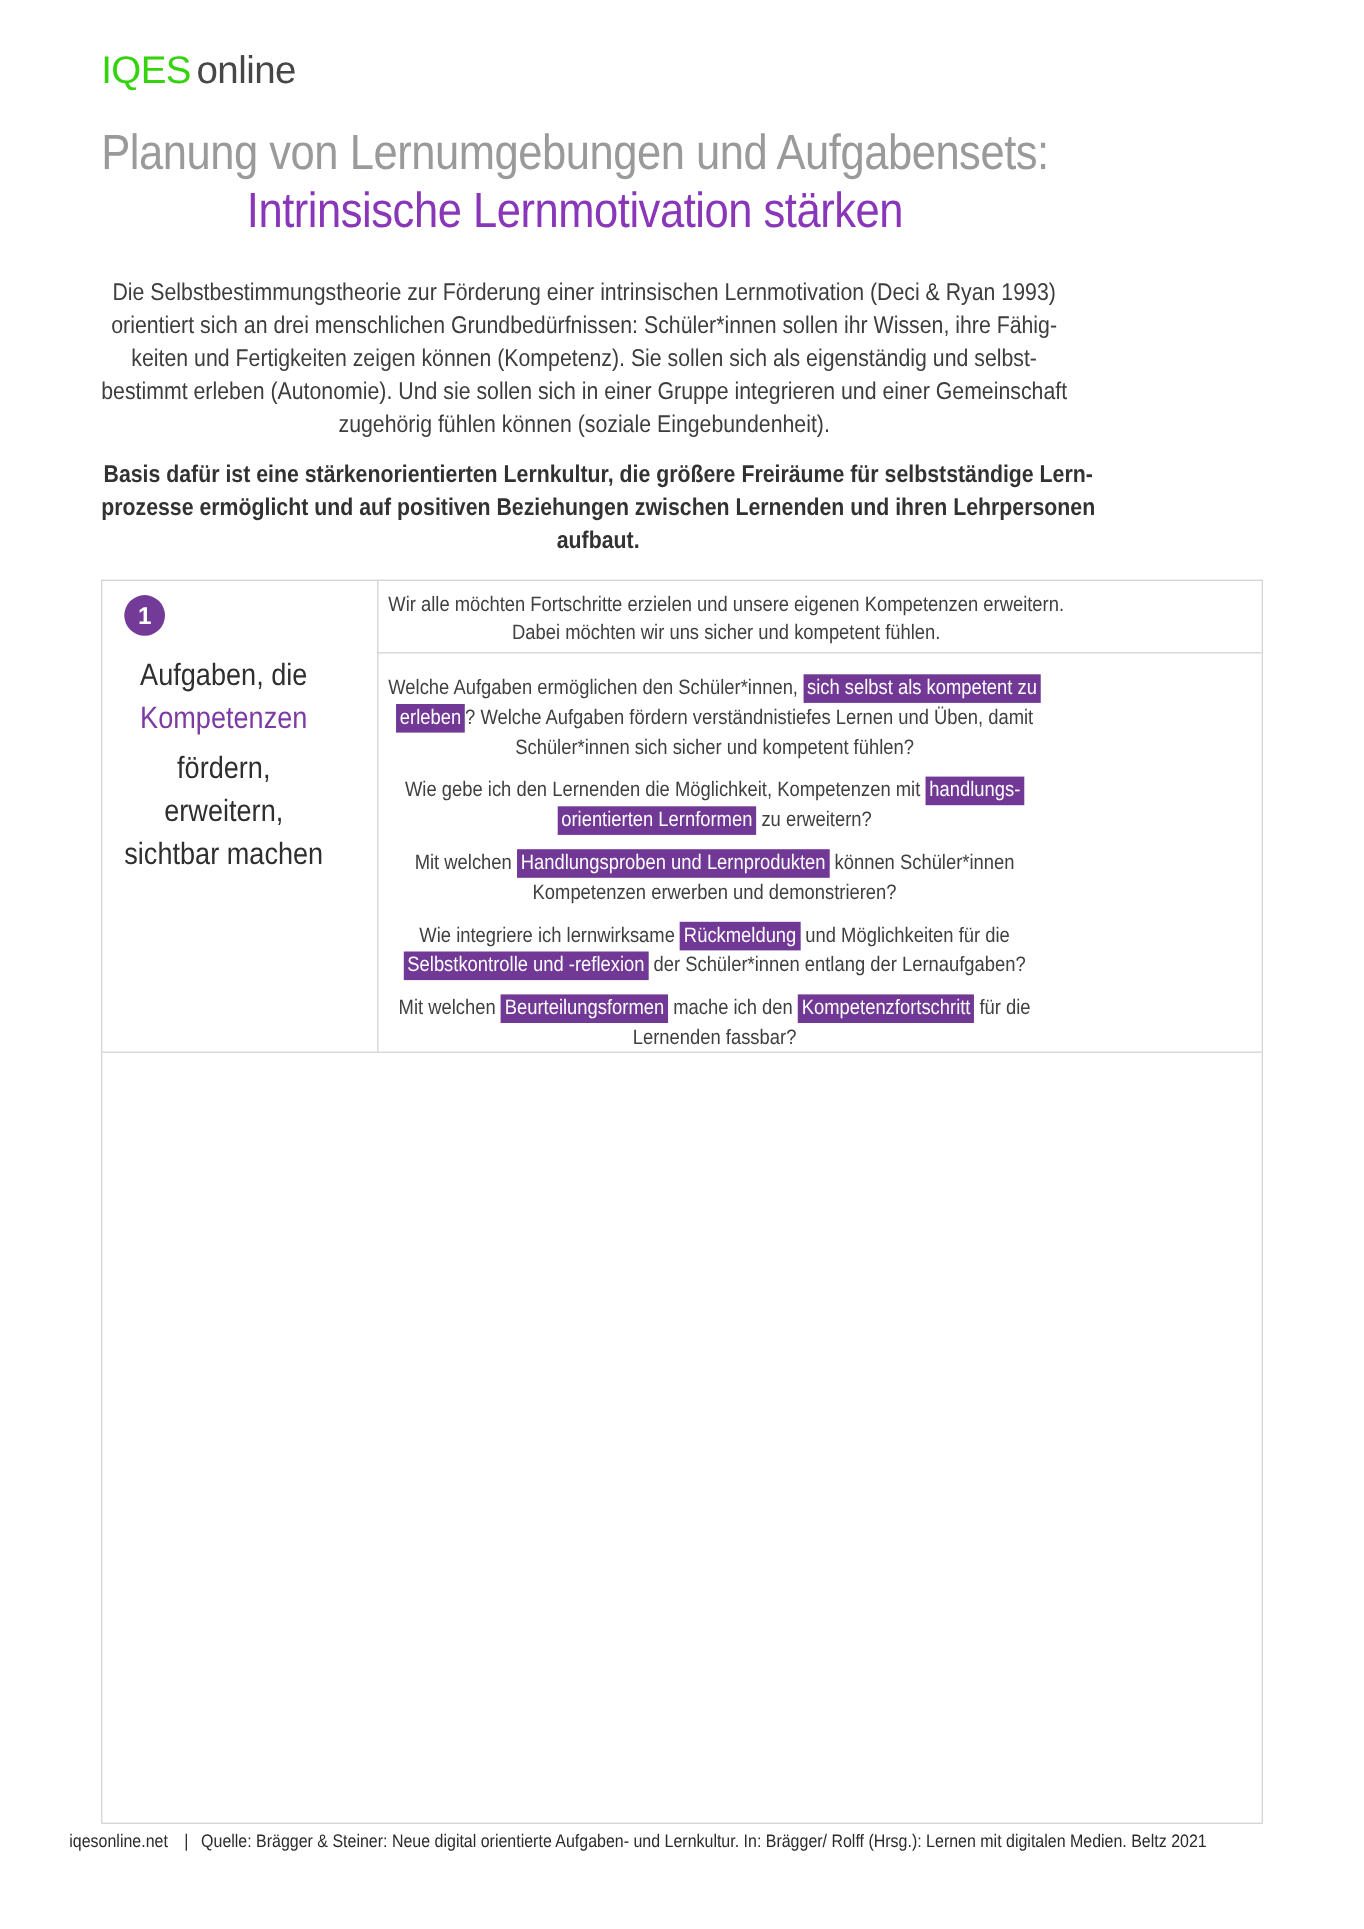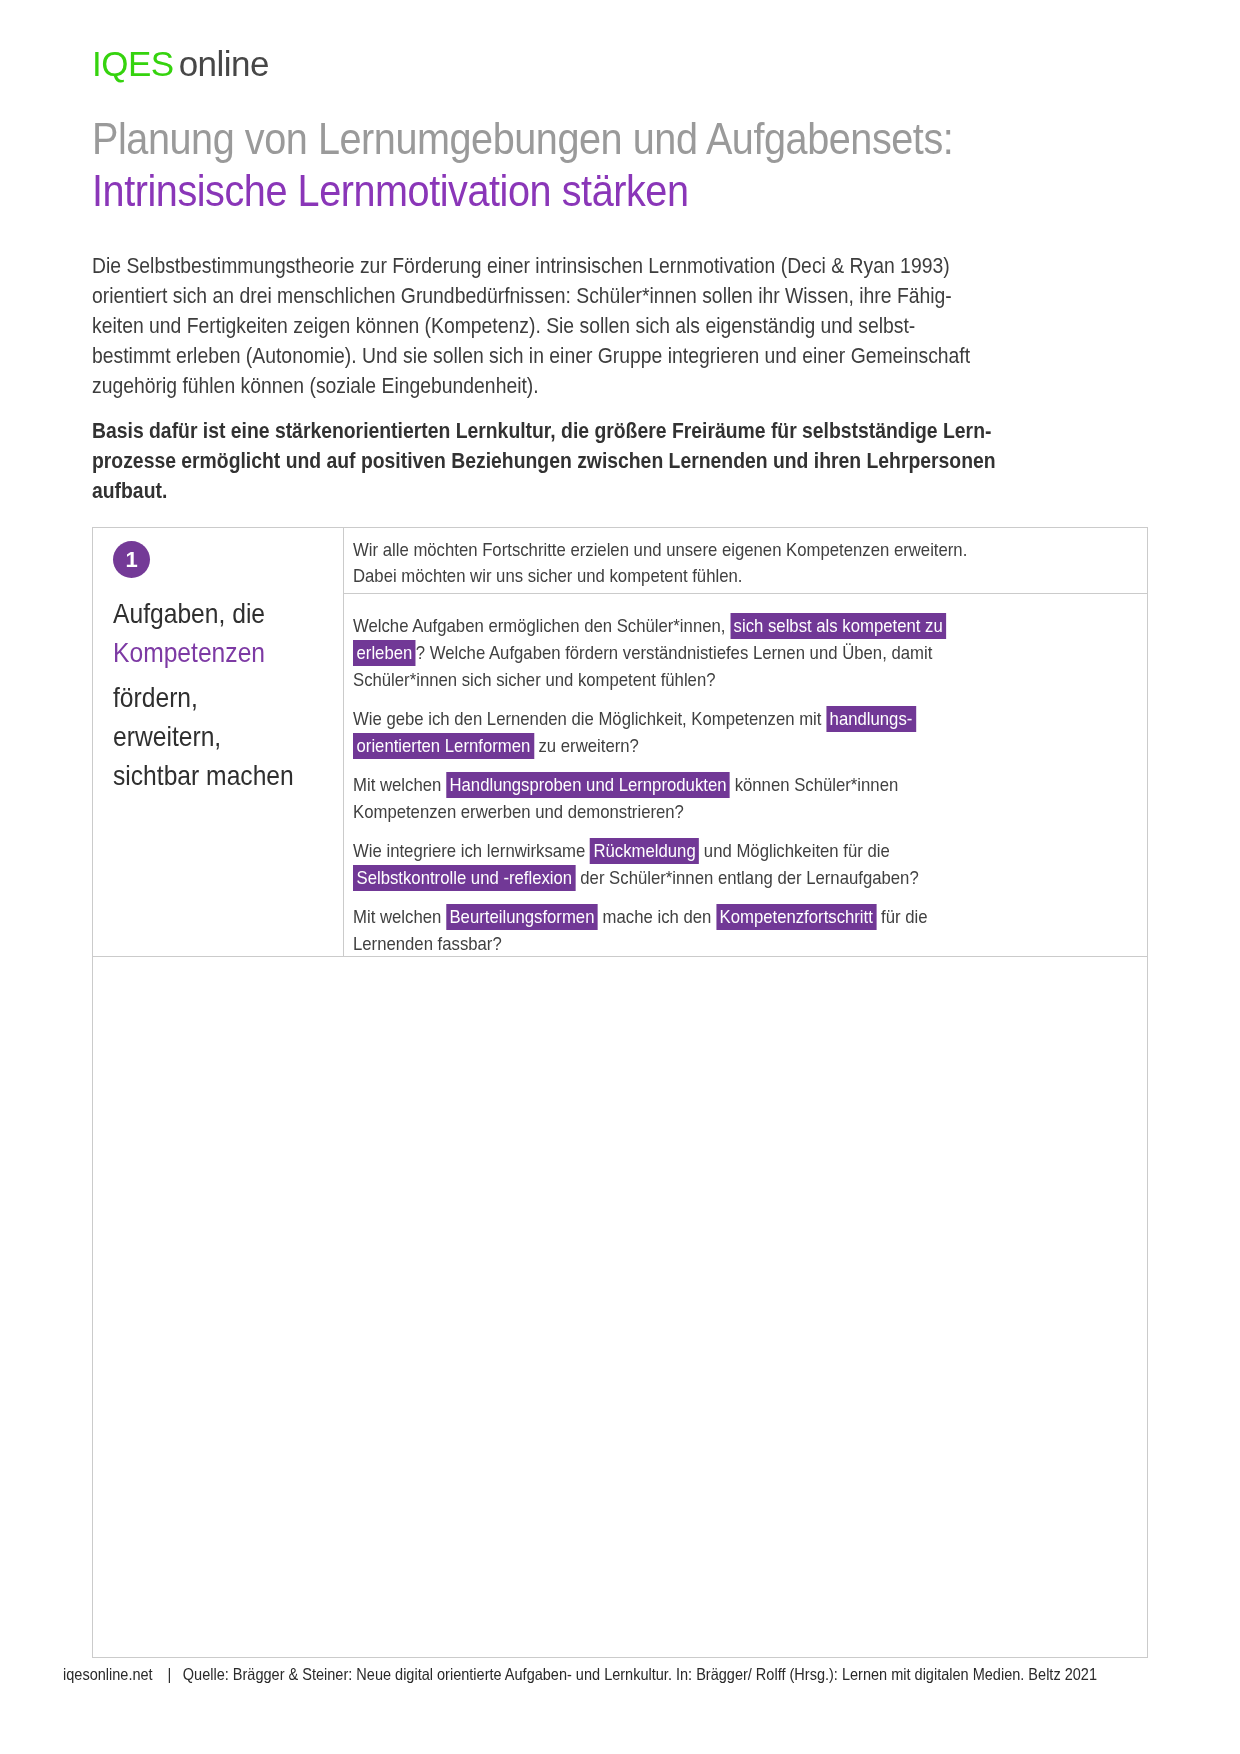--- a/index.html
+++ b/index.html
@@ -1,18 +1,18 @@
 <!DOCTYPE html>
 <html style="--brand-green: #35d30e; --brand-dark: #474747; --title-gray: #9a9a9a; --title-purple: #8a36b8; --accent: #743a97; --accent-text: #7d3aa4; --hl-bg: #713896; --border: #cbcbcb;"><head>
 <meta charset="utf-8">
 <style>
   html,body { margin:0; padding:0; background:#fff; }
   .page {
     position:relative; width:1180px; height:1754px; background:#ffffff;
-    font-family:"Liberation Sans","DejaVu Sans",sans-serif; color:#3d3d3d; overflow:hidden;
+    font-family:"Liberation Sans","DejaVu Sans",sans-serif; color:#3d3d3d; overflow:hidden;text-align:center;
   }
   .cx { transform:scaleX(0.88); transform-origin:0 0; }
   .tline { white-space:nowrap; }
 
   
   .logo { position:absolute; left:92px; top:44px; font-size:35px; letter-spacing:-0.5px; }
   .logo-iqes { color:var(--brand-green); font-weight:500; }
   .logo-online { color:var(--brand-dark); font-weight:400; margin-left:5px; }
 
   

